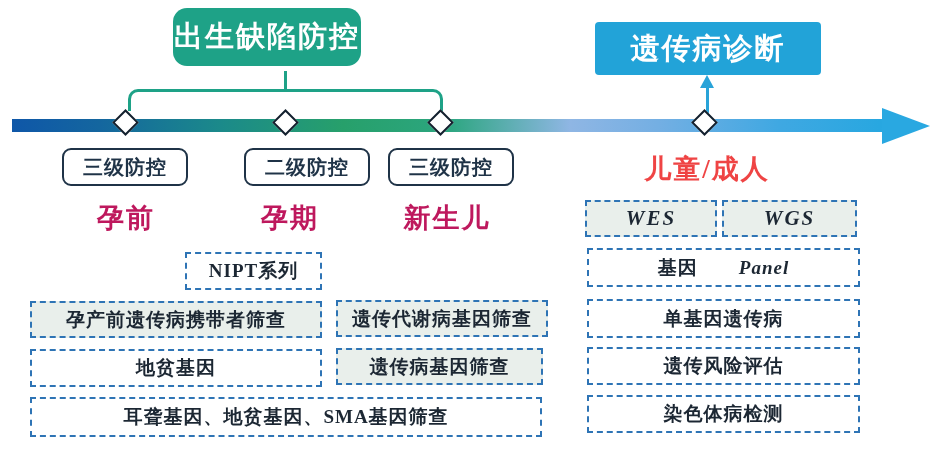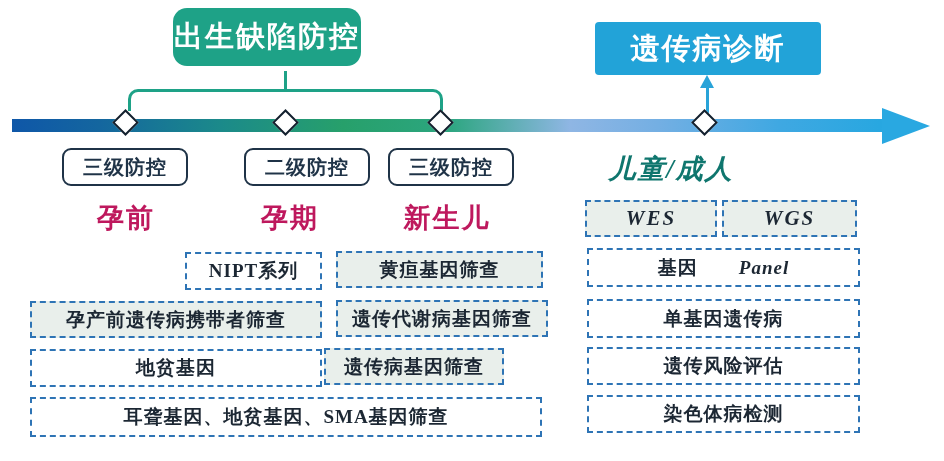--- a/index.html
+++ b/index.html
@@ -59,39 +59,39 @@
     font-size:20px; font-weight:bold; letter-spacing:1px;
   }
   .lv1 { left:62px; } .lv2 { left:228px;margin-left:16px; } .lv3 { left:388px; }
 
   
   .stage {
     position:absolute; font-size:27px; font-weight:bold; color:#be185d;
     width:132px; text-align:center; top:200px; letter-spacing:2px;
   }
   .st1 { left:60px; } .st2 { left:224px; } .st3 { left:381px; }
-  .st4 { left:584px; top:151px; width:174px; color:#0f766e;font-style:italic; }
+  .st4 { left:620px; top:151px; width:174px; color:#ef4444; }
 
   
   .tbox {
     position:absolute; border:2px dashed #2e74b5; background:#ffffff;
     display:flex; align-items:center; justify-content:center;
     font-size:19px; font-weight:bold; color:#1c2733; letter-spacing:1px;
   }
   .tint { background:#e9efeb; }
   .lat-italic { font-style:italic; font-size:21px; letter-spacing:2px; }
   .en-it { font-style:italic; }
 
   .b-nipt      { left:185px; top:252px; width:137px; height:38px; }
   .b-carrier   { left:30px;  top:301px; width:292px; height:37px; }
   .b-folate    { left:30px;  top:349px; width:292px; height:38px; }
   .b-deaf      { left:30px;  top:397px; width:512px; height:40px; }
   .b-jaundice  { left:336px; top:251px; width:207px; height:37px; }
   .b-metabolic { left:336px; top:300px; width:212px; height:37px; }
-  .b-genetic   { left:324px; top:348px; width:180px; height:37px; }
+  .b-genetic   { left:336px; top:348px; width:207px; height:37px; }
   .b-wes       { left:585px; top:200px; width:132px; height:37px; }
   .b-wgs       { left:722px; top:200px; width:135px; height:37px; }
   .b-panel     { left:587px; top:248px; width:273px; height:39px;gap:41px; }
   .b-mono      { left:587px; top:299px; width:273px; height:39px;text-align:right; }
   .b-risk      { left:587px; top:347px; width:273px; height:38px; }
   .b-chrom     { left:587px; top:395px; width:273px; height:38px; }
 </style>
 </head>
 <body>
 
@@ -120,21 +120,20 @@
   <div class="stage st1">孕前</div>
   <div class="stage st3">新生儿</div>
   <div class="stage st2">孕期</div>
   <div class="stage st4">儿童/成人</div>
 
   <div class="tbox b-nipt">NIPT系列</div>
   <div class="tbox tint b-carrier">孕产前遗传病携带者筛查</div>
   <div class="tbox b-folate">地贫基因</div>
   <div class="tbox b-deaf">耳聋基因、地贫基因、SMA基因筛查</div>
 
-  <div class="tbox tint b-jaundice">黄疸基因筛查</div>
   <div class="tbox tint b-metabolic">遗传代谢病基因筛查</div>
   <div class="tbox tint b-genetic">遗传病基因筛查</div>
 
   <div class="tbox tint lat-italic b-wes">WES</div>
   <div class="tbox tint lat-italic b-wgs">WGS</div>
   <div class="tbox b-panel">
     <span>基因</span>
       <span class="en-it">Panel</span>
   </div>
   <div class="tbox b-mono">单基因遗传病</div>

